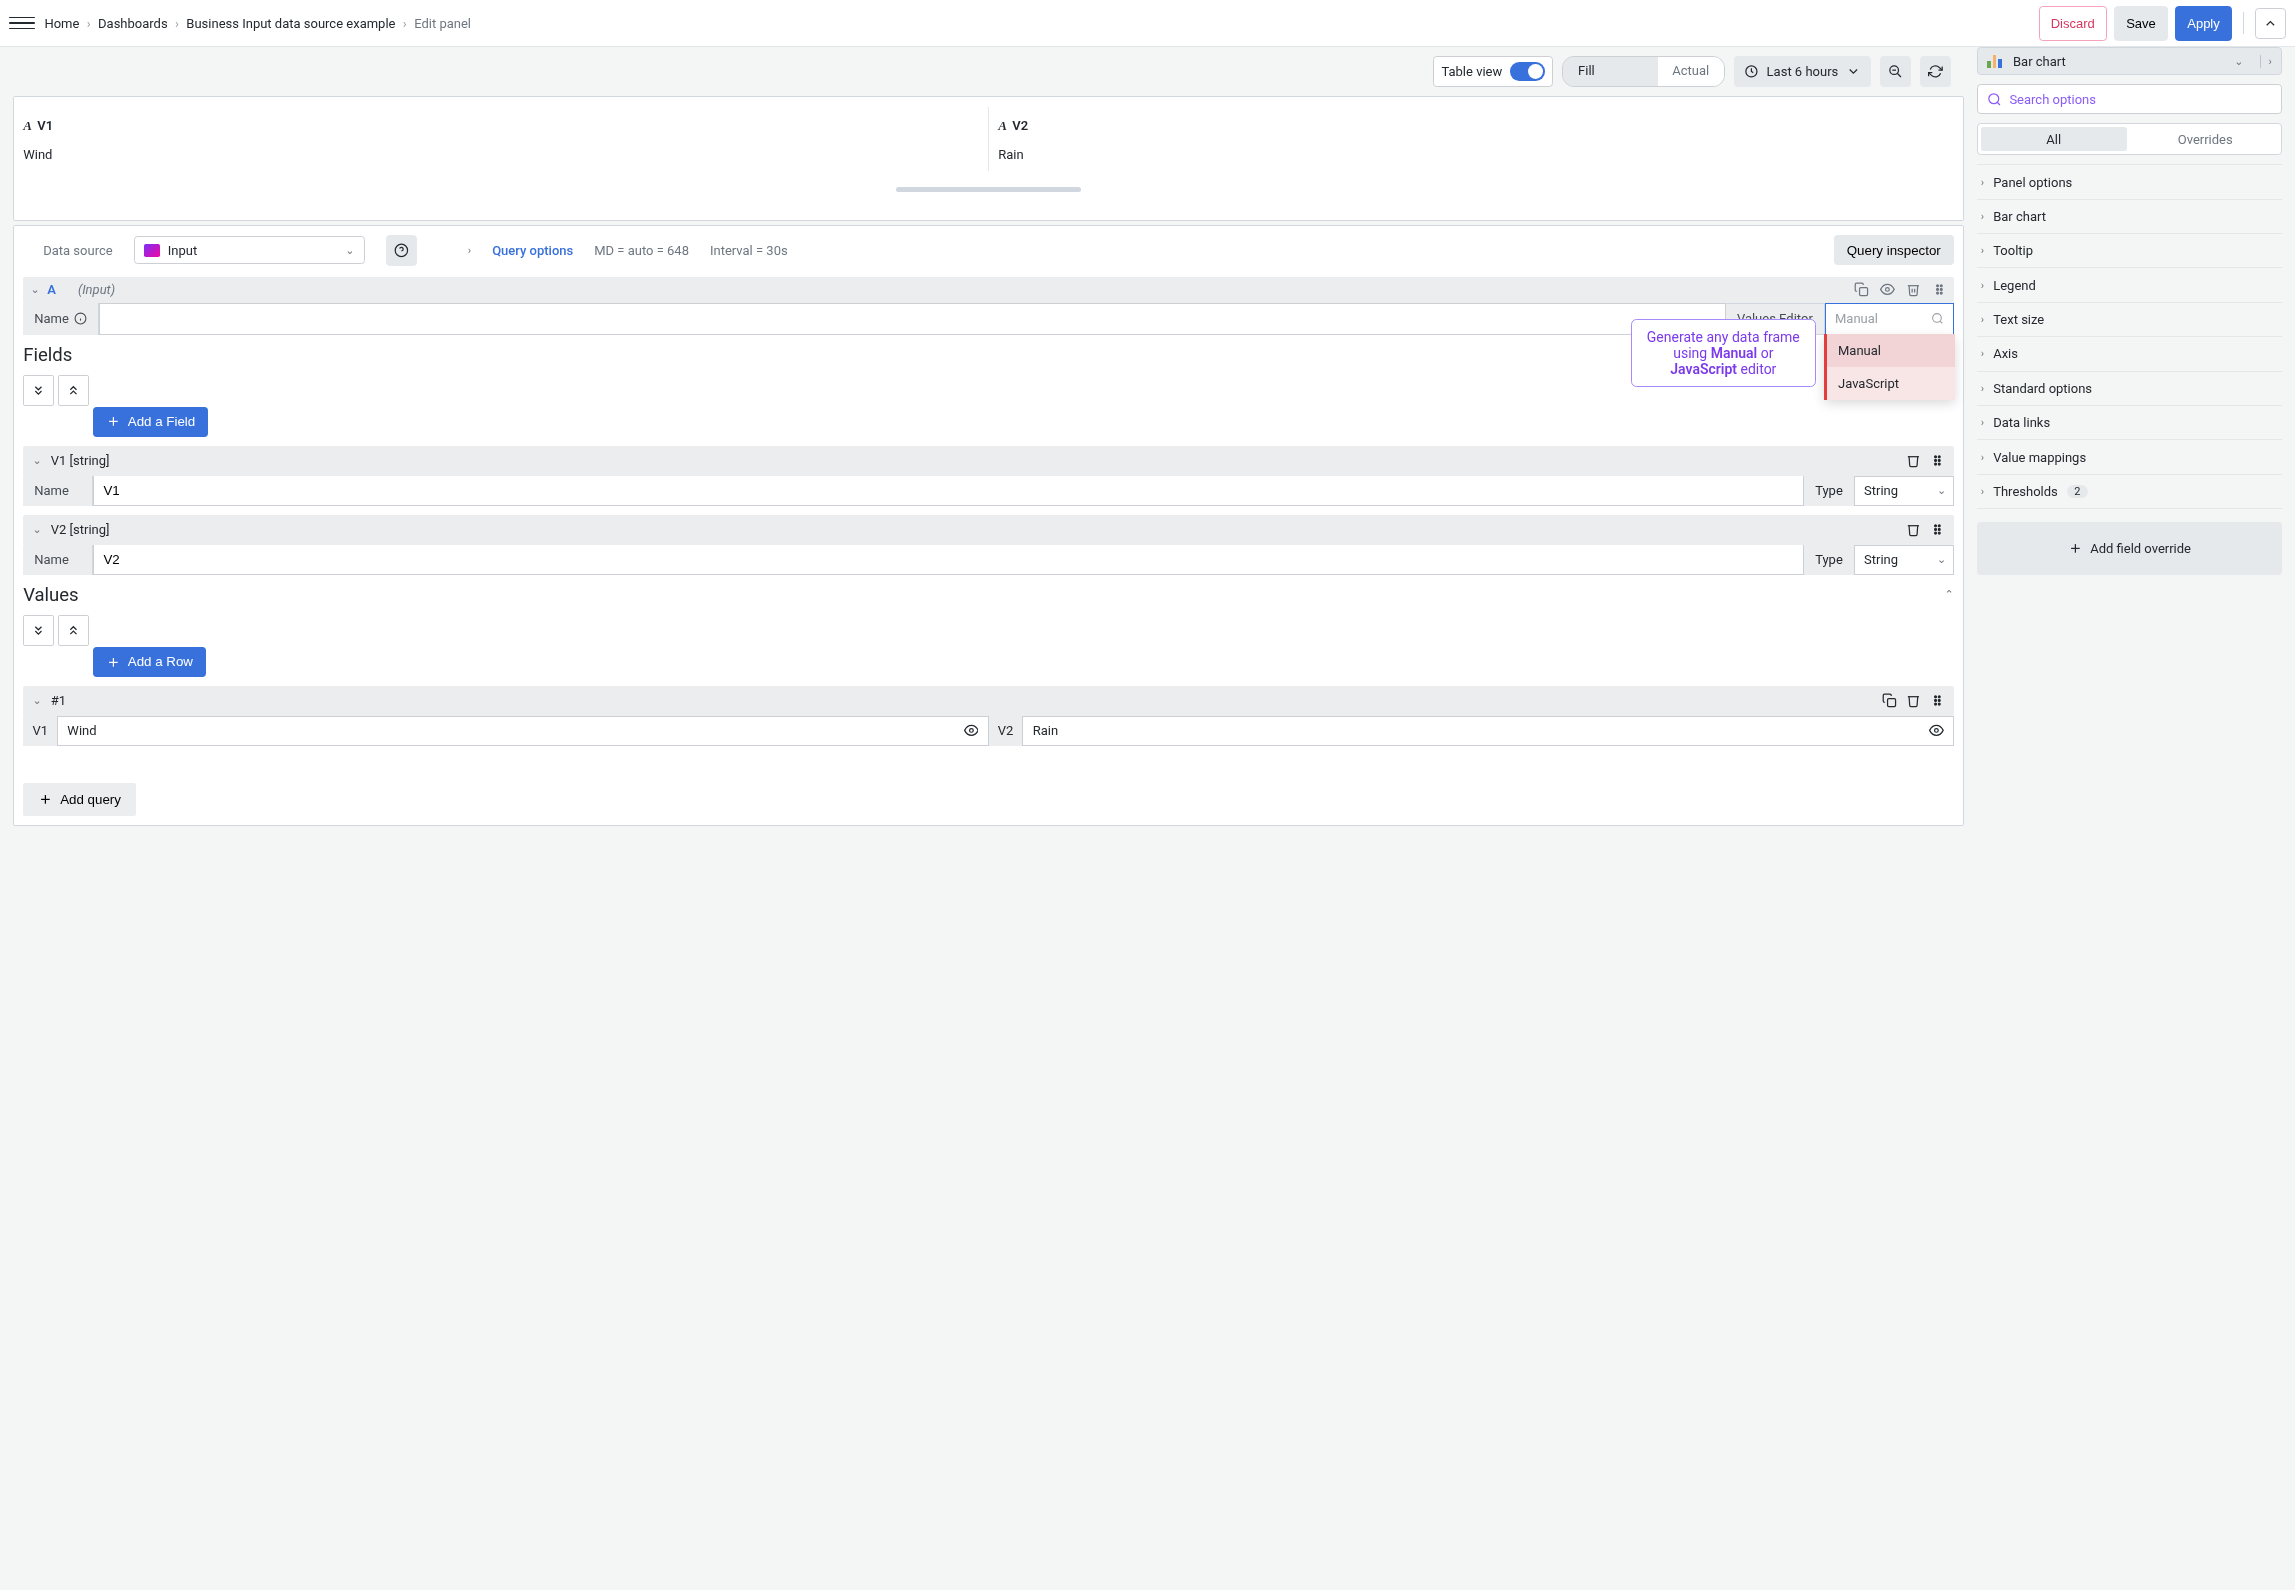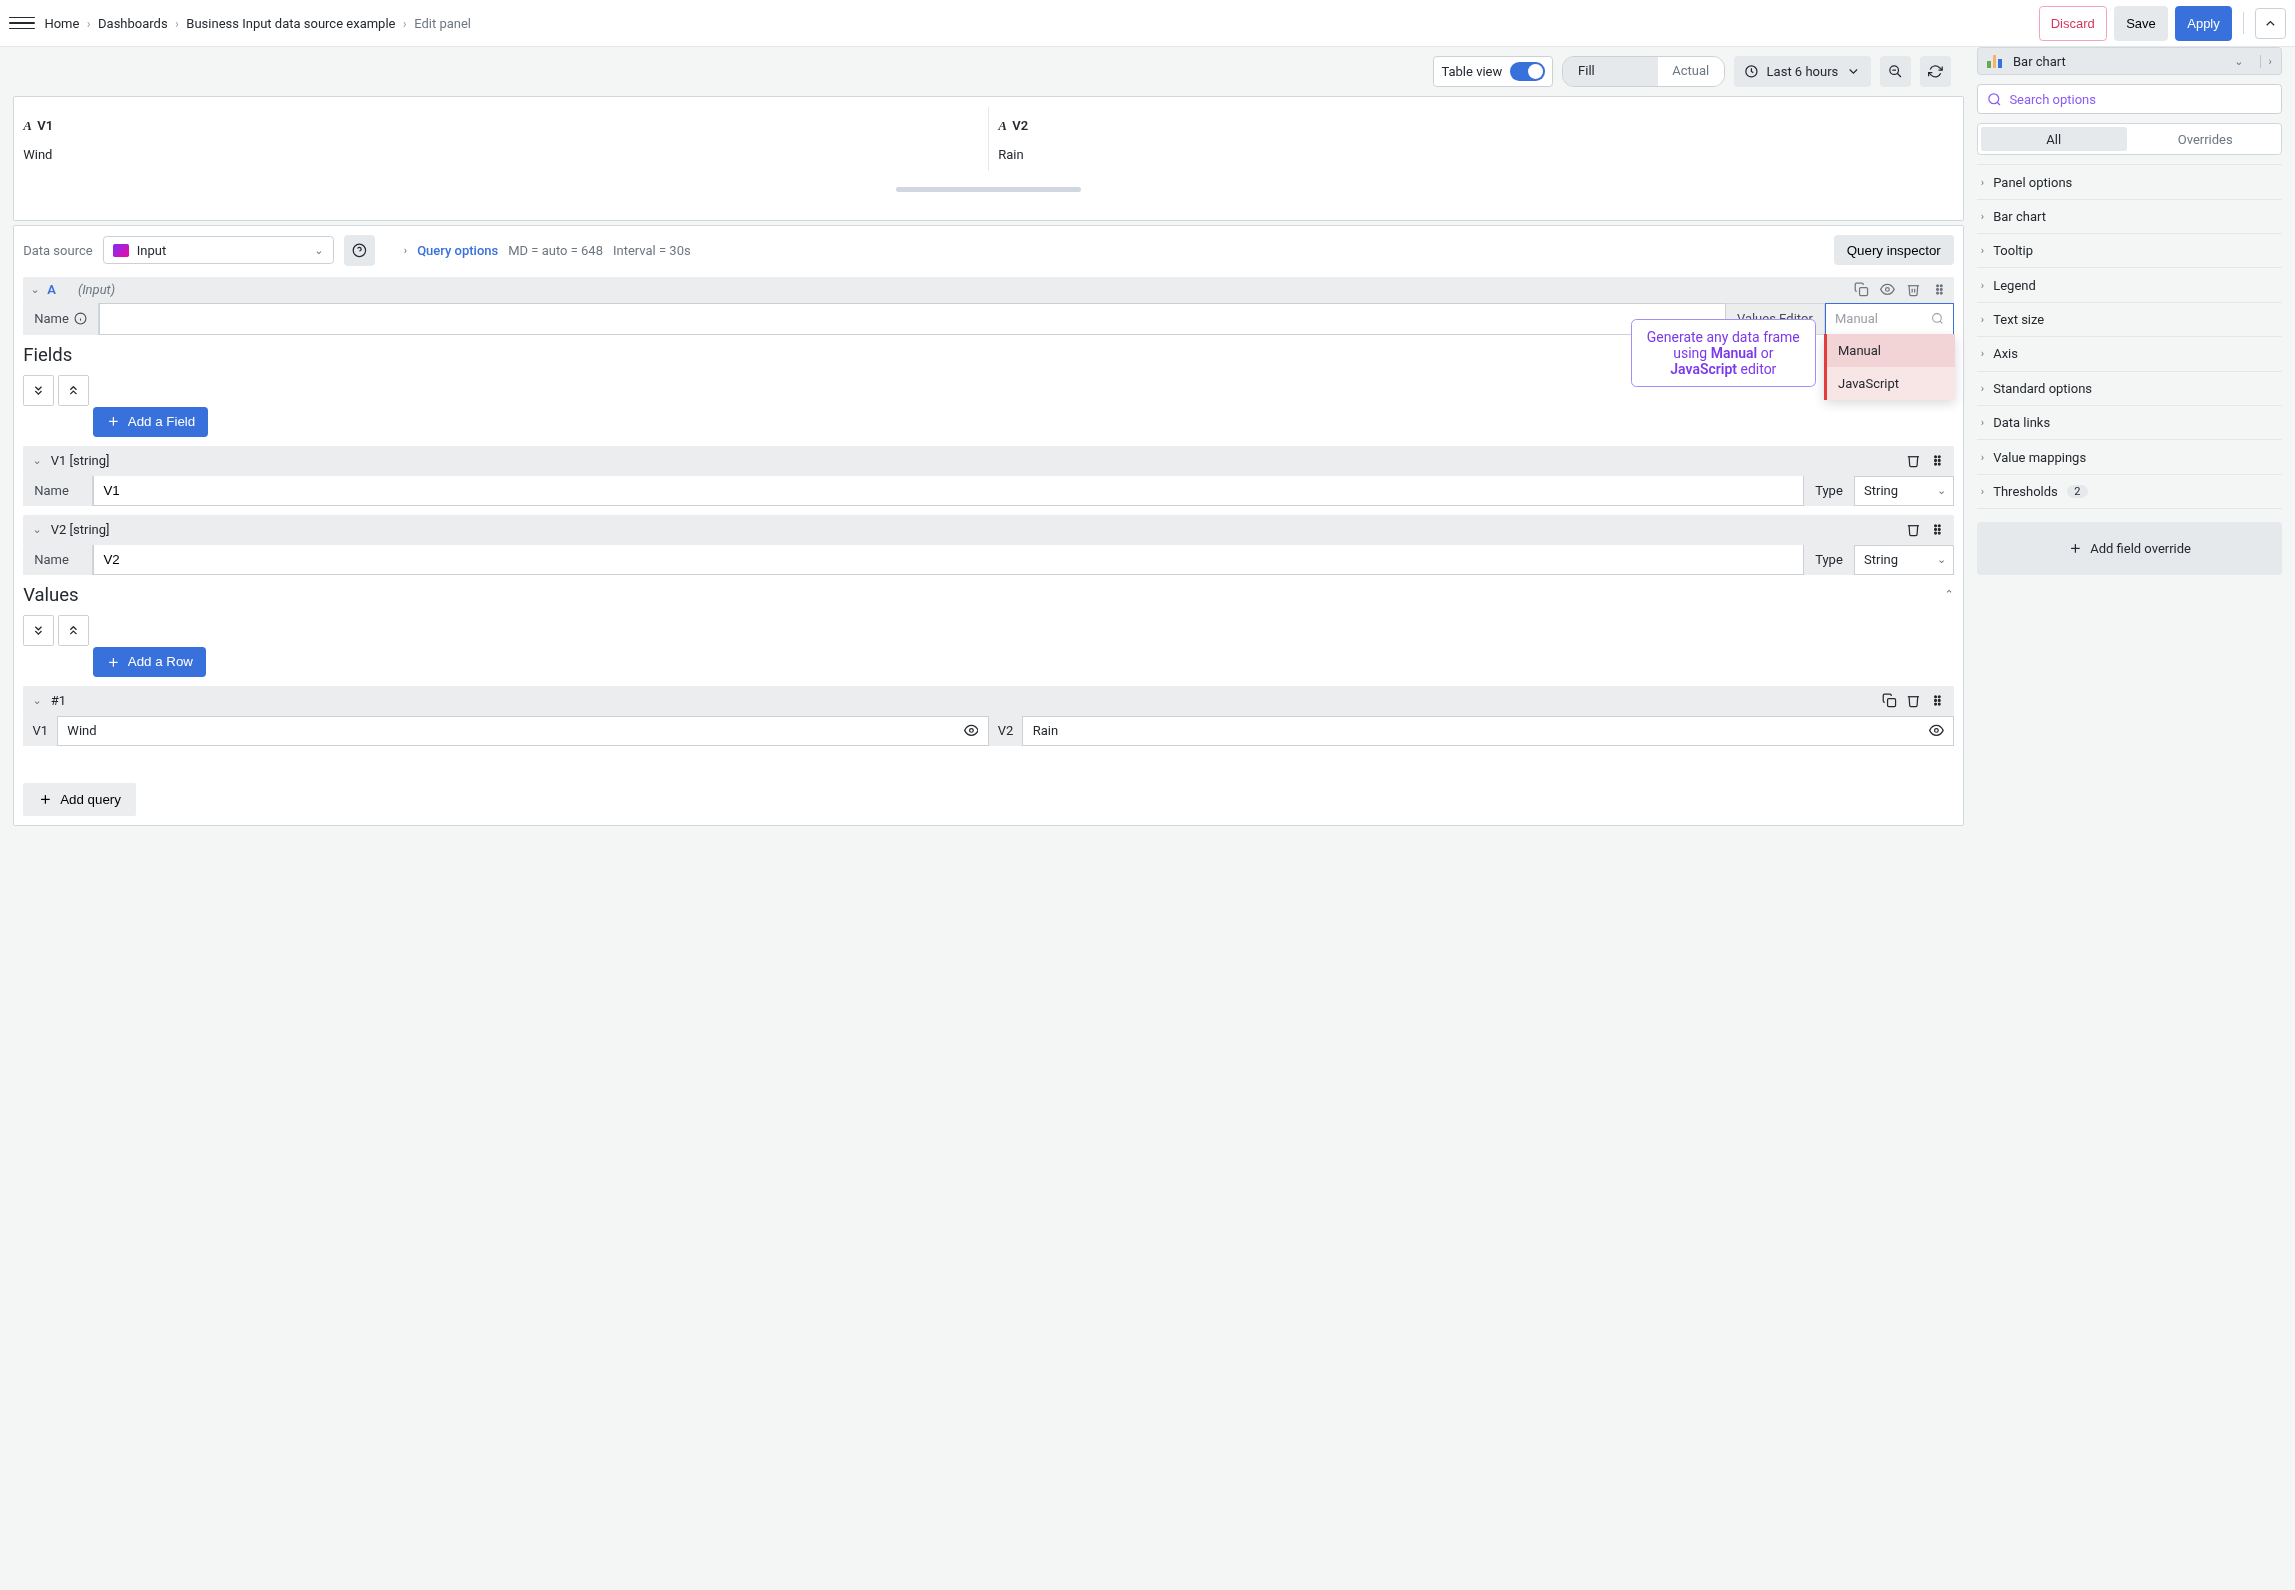--- a/index.html
+++ b/index.html
@@ -41,21 +41,21 @@
 .col-hdr { display: flex; align-items: center; gap: 5.5px; font-weight: 600; padding: 7.4px 0; }
 .col-val { padding: 5.5px 0; }
 .scroll-fake { width: 185px; height: 4.6px; background: #d0d7de; border-radius: 2.8px; margin: 16.6px auto 0 auto; }
 
 .tabs { display: flex; gap: 16.6px; padding: 7.4px 9.2px 0 9.2px; }
 .tab { display: flex; align-items: center; gap: 7.4px; padding-bottom: 9.2px; border-bottom: 2.8px solid transparent; color: #6e7781; font-weight: 500; }
 .tab.active { border-bottom-color: #ee6c4d; color: #24292f; border-image: linear-gradient(90deg,#f5c518,#ee6c4d,#e33d6f) 1; }
 .badge { background: #e6e9ec; border-radius: 9.2px; padding: 0 7.4px; font-size: 11px; }
 
 .panel { background: #fff; border: 0.9px solid #d0d7de; border-radius: 1.8px; padding: 9.2px; }
-.row-flex { display: flex; align-items: center; gap: 10px; }
+.row-flex { display: flex; align-items: center; gap: 21px; margin-left: 20px; }
 .ds-label { color: #6e7781; }
 .ds-select { flex: 0 0 231px; display: flex; align-items: center; gap: 7.4px; border: 0.9px solid #cccfd4; border-radius: 3.7px; padding: 5.5px 9.2px; }
 .ds-icon { width: 16.6px; height: 13px; background: linear-gradient(135deg,#7b2ff7,#f107a3); border-radius: 1.8px; }
 .link-blue { color: #3871dc; font-weight: 500; }
 .muted { color: #6e7781; }
 .btn-gray { background: #e6e9ec; border: none; border-radius: 3.7px; padding: 7.4px 13px; }
 
 .query-hdr { display: flex; align-items: center; background: #ecedef; border-radius: 1.8px; padding: 5.5px 7.4px; margin-top: 11px; }
 .query-hdr .qname { color: #3871dc; font-weight: 600; margin: 0 22px 0 7.4px; }
 .query-hdr .qtype { color: #6e7781; font-style: italic; }

